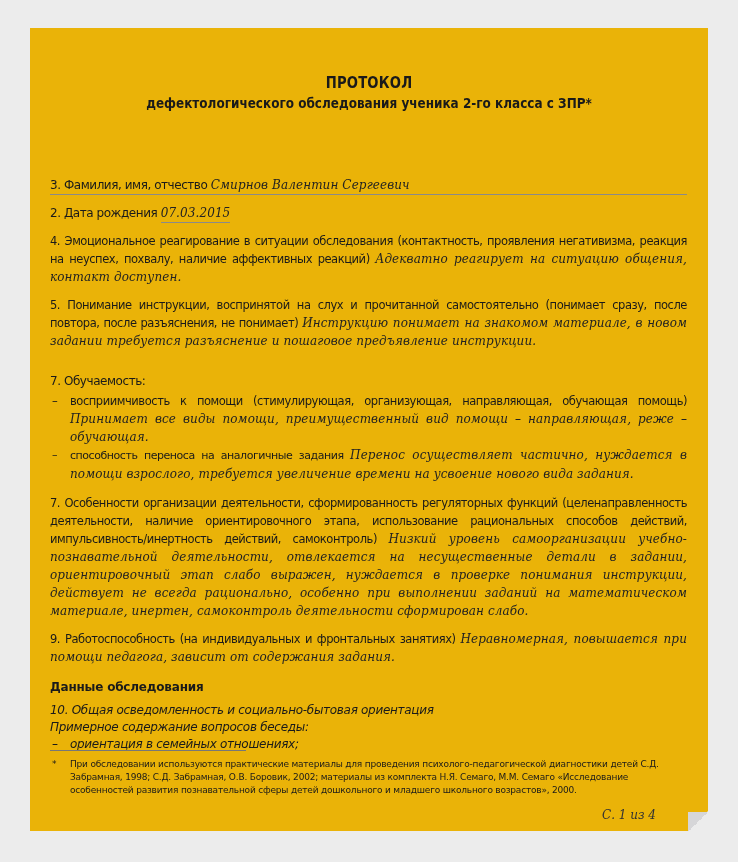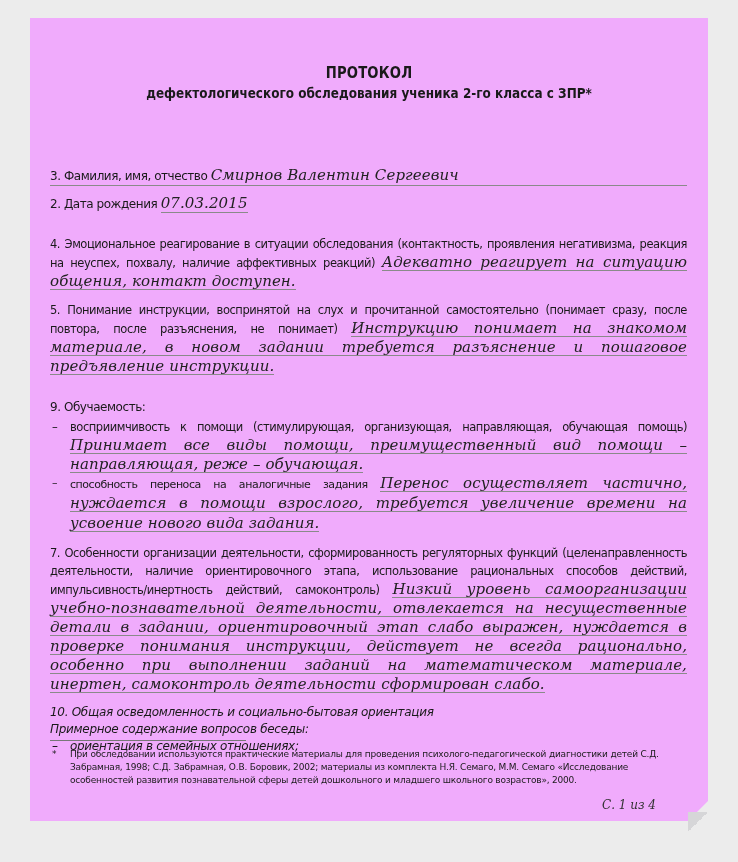--- a/index.html
+++ b/index.html
@@ -6,23 +6,23 @@
   body {
     width: 738px; height: 862px;
     background: #ececec;
     position: relative;
     overflow: hidden;
     font-family: "Liberation Sans", "DejaVu Sans", sans-serif;
     color: #1a1a1a;
   }
   .page {
     position: absolute;
-    left: 30px; top: 18px;
+    left: 30px; top: 28px;
     width: 678px; height: 803px;
-    background: #f0abfc;
+    background: #eab308;
     clip-path: polygon(0 0, 100% 0, 100% 783px, 658px 100%, 0 100%);
   }
   .fold {
     position: absolute;
     left: 688px; top: 812px;
     width: 20px; height: 20px;
     background: linear-gradient(135deg, #d6d6d8 50%, transparent 50%);
   }
   .title {
     position: absolute; left: 0; width: 678px; text-align: center;
@@ -48,21 +48,21 @@
     line-height: 18px;
     margin-bottom: 8px;
     font-family: "DejaVu Sans", sans-serif;
     letter-spacing: -0.45px;
     text-align: justify;
   }
   .label { color: #1a1a1a; }
   .ans {
     font-family: "DejaVu Serif", "Liberation Serif", serif;
     font-style: italic;
-    font-size: 15px;
+    font-size: 12px;
     letter-spacing: 0.1px;
     color: #222;
     background-image: linear-gradient(#8a8a8a, #8a8a8a);
     background-size: 100% 1px;
     background-repeat: repeat-x;
     background-position: 0 17px;
     line-height: 18px;
   }
   .sub-item {
     position: relative;
@@ -114,57 +114,62 @@
   <div class="title">ПРОТОКОЛ</div>
   <div class="subtitle">дефектологического обследования ученика 2-го класса с ЗПР*</div>
 
   <div class="content">
 
     <div class="field" style="border-bottom:1px solid #8a8a8a; margin-bottom:9px;">
       <span class="label">3. Фамилия, имя, отчество</span>
       <span class="ans" style="background:none;">Смирнов Валентин Сергеевич</span>
     </div>
 
-    <div class="field" style="margin-bottom:22px;">
+    <div class="field" style="margin-bottom:9px;">
       <span class="label">2. Дата рождения</span>
       <span class="ans" style="border-bottom:1px solid #8a8a8a; background:none; display:inline-block; line-height:17px;">07.03.2015</span>
     </div>
 
 
     <div class="field" style="font-size:11.5px; margin-bottom:10px;">
       <span class="label">4. Эмоциональное реагирование в ситуации обследования (контактность, проявления негативизма, реакция на неуспех, похвалу, наличие аффективных реакций)</span>
       <span class="ans">Адекватно реагирует на ситуацию общения, контакт доступен.</span>
     </div>
 
     <div class="field" style="font-size:11.5px; margin-bottom:22px;">
       <span class="label">5. Понимание инструкции, воспринятой на слух и прочитанной самостоятельно (понимает сразу, после повтора, после разъяснения, не понимает)</span>
       <span class="ans">Инструкцию понимает на знакомом материале, в новом задании требуется разъяснение и пошаговое предъявление инструкции.</span>
     </div>
 
     <div class="field" style="margin-bottom:2px;">
-      <span class="label">9. Обучаемость:</span>
+      <span class="label">7. Обучаемость:</span>
     </div>
     <div class="sub-item" style="font-size:11.5px;">
       <span class="dash">–</span>
       <span class="label">восприимчивость к помощи (стимулирующая, организующая, направляющая, обучающая помощь)</span>
       <span class="ans">Принимает все виды помощи, преимущественный вид помощи – направляющая, реже – обучающая.</span>
     </div>
     <div class="sub-item" style="font-size:11px; margin-bottom:10px;">
       <span class="dash">–</span>
       <span class="label">способность переноса на аналогичные задания</span>
       <span class="ans">Перенос осуществляет частично, нуждается в помощи взрослого, требуется увеличение времени на усвоение нового вида задания.</span>
     </div>
 
     <div class="field" style="font-size:11.5px; margin-bottom:10px;">
       <span class="label">7. Особенности организации деятельности, сформированность регуляторных функций (целенаправленность деятельности, наличие ориентировочного этапа, использование рациональных способов действий, импульсивность/инертность действий, самоконтроль)</span>
       <span class="ans">Низкий уровень самоорганизации учебно-познавательной деятельности, отвлекается на несущественные детали в задании, ориентировочный этап слабо выражен, нуждается в проверке понимания инструкции, действует не всегда рационально, особенно при выполнении заданий на математическом материале, инертен, самоконтроль деятельности сформирован слабо.</span>
     </div>
 
 
+    <div class="field" style="font-size:11.5px;">
+      <span class="label">9. Работоспособность (на индивидуальных и фронтальных занятиях)</span>
+      <span class="ans">Неравномерная, повышается при помощи педагога, зависит от содержания задания.</span>
+    </div>
 
+    <div class="section-head">Данные обследования</div>
     <div class="plain">10. Общая осведомленность и социально-бытовая ориентация</div>
     <div class="plain">Примерное содержание вопросов беседы:</div>
     <div class="plain" style="position:relative; padding-left:20px;">
       <span style="position:absolute; left:2px;">–</span>
       <span>ориентация в семейных отношениях;</span>
     </div>
 
   </div>
 
   <div class="fn-rule"></div>

